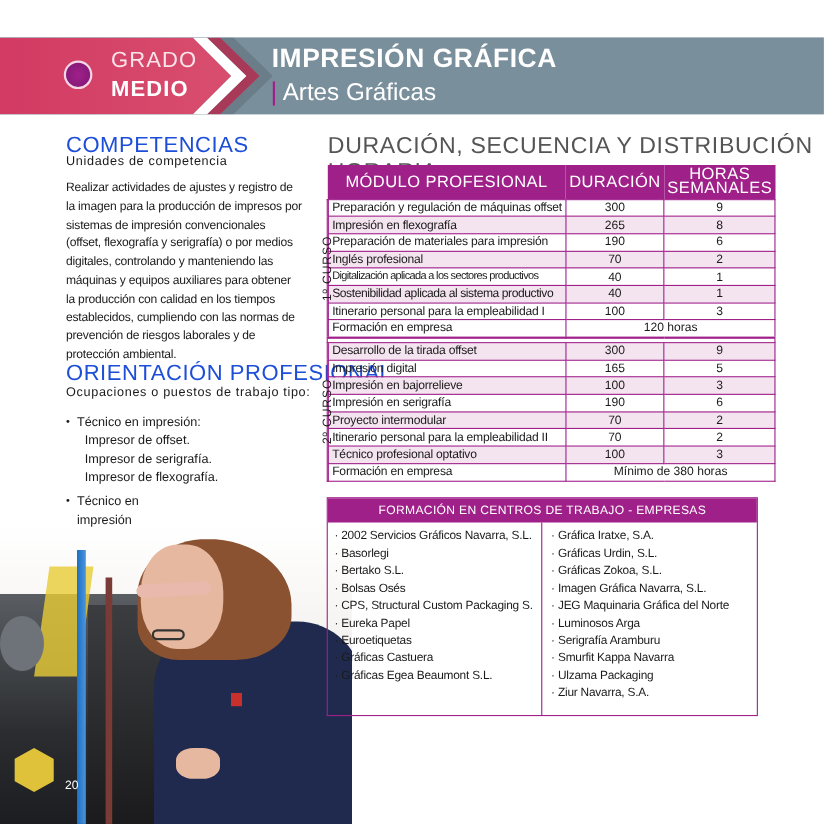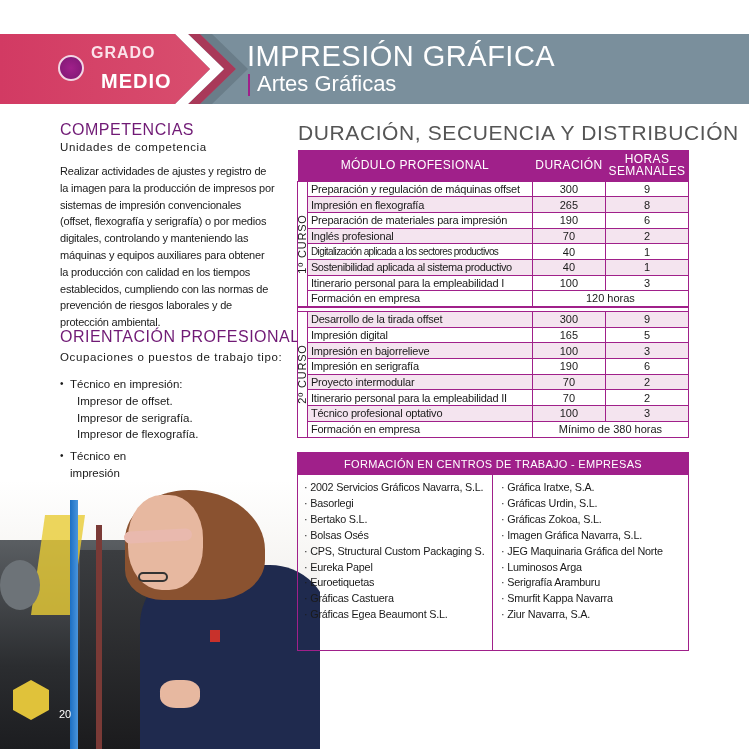--- a/index.html
+++ b/index.html
@@ -12,28 +12,28 @@
     background: linear-gradient(90deg, #d23a63 0%, #d9506f 100%);
     clip-path: polygon(0 0, 175px 0, 210px 35px, 175px 70px, 0 70px); }
   .banner-white { position: absolute; left: 0; top: 0; width: 240px; height: 70px; background: #ffffff;
     clip-path: polygon(175px 0, 188px 0, 224px 35px, 188px 70px, 175px 70px, 210px 35px); }
   .banner-dark { position: absolute; left: 0; top: 0; width: 250px; height: 70px; background: #b22a4e;
     clip-path: polygon(188px 0, 200px 0, 236px 35px, 200px 70px, 188px 70px, 224px 35px); opacity: 0.85; }
   .banner-shadow { position: absolute; left: 0; top: 0; width: 260px; height: 70px; background: #6a7d89;
     clip-path: polygon(200px 0, 212px 0, 248px 35px, 212px 70px, 200px 70px, 236px 35px); }
   .circle-icon { position: absolute; left: 58px; top: 21px; width: 26px; height: 26px; border-radius: 50%;
     background: radial-gradient(circle, #a0208a 0%, #7d1773 100%); border: 2px solid #f2d6e4; }
-  .grado { position: absolute; left: 91px; top: 10px; font-size: 16px; color: #fbe3ea; letter-spacing: 1px; font-weight: 700; }
+  .grado { position: absolute; left: 101px; top: 10px; font-size: 20px; color: #fbe3ea; letter-spacing: 1px; font-weight: 400; }
   .medio { position: absolute; left: 101px; top: 36px; font-size: 20px; color: #ffffff; font-weight: bold; letter-spacing: 1px; }
-  .title { position: absolute; left: 247px; top: 6px; font-size: 29px; color: #ffffff; font-weight: normal; letter-spacing: 0.5px; }
+  .title { position: absolute; left: 247px; top: 6px; font-size: 24px; color: #ffffff; font-weight: bold; letter-spacing: 0.5px; }
   .subtitle-bar { position: absolute; left: 248px; top: 40px; width: 2px; height: 22px; background: #a0208a; }
   .subtitle { position: absolute; left: 257px; top: 37px; font-size: 22px; color: #ffffff; font-weight: 300; }
 
   
-  .h-section { font-size: 16px; color: #701a75; letter-spacing: 0.5px; font-weight: 300; }
+  .h-section { font-size: 20px; color: #1d4ed8; letter-spacing: 0.5px; font-weight: 300; }
   .sub-label { font-size: 11.5px; color: #1a1a1a; letter-spacing: 0.6px; }
   .comp-head { position: absolute; left: 60px; top: 121px; }
   .comp-sub { position: absolute; left: 60px; top: 141px; }
   .comp-text { position: absolute; left: 60px; top: 163px; width: 215px; font-size: 11px; line-height: 16.8px; color: #1a1a1a; letter-spacing: -0.2px; }
   .orient-head { position: absolute; left: 60px; top: 328px; }
   .orient-sub { position: absolute; left: 60px; top: 351px; }
   .occ-list { position: absolute; left: 60px; top: 376px; width: 230px; font-size: 11.5px; line-height: 16.8px; }
   .occ-item { position: relative; padding-left: 10px; margin-bottom: 5px; }
   .occ-item::before { content: "•"; position: absolute; left: 0; top: 0; font-size: 10px; }
   .occ-sub { padding-left: 7px; }
@@ -55,21 +55,21 @@
   .photo .hair { position: absolute; left: 125px; top: 10px; width: 140px; height: 110px; background: #8a5230; border-radius: 50% 60% 40% 30%; }
   .photo .headband { position: absolute; left: 124px; top: 50px; width: 68px; height: 12px; background: #e9b9ae; border-radius: 6px; transform: rotate(-3deg); }
   .photo .glasses { position: absolute; left: 138px; top: 92px; width: 30px; height: 10px; border: 2px solid #333; border-radius: 5px; }
   .photo .logo-red { position: absolute; left: 210px; top: 150px; width: 10px; height: 12px; background: #c8312b; }
   .photo .hand { position: absolute; left: 160px; top: 200px; width: 40px; height: 28px; background: #e7b8a0; border-radius: 40%; }
   .page-num { position: absolute; left: 59px; top: 708px; font-size: 11px; color: #ffffff; }
 
   
   .dur-head { position: absolute; left: 298px; top: 121px; font-size: 21px; color: #555; letter-spacing: 0.6px; font-weight: 300; }
   .sched { position: absolute; left: 297px; top: 150px; width: 392px; border-collapse: collapse; font-size: 11px; }
-  .sched th { background: #a0208a; color: #ffffff; font-weight: normal; letter-spacing: 0.4px; font-size: 12px; padding: 0 3px; height: 31px; }
+  .sched th { background: #a0208a; color: #ffffff; font-weight: normal; letter-spacing: 0.4px; font-size: 15px; padding: 0 3px; height: 31px; }
   .sched td { border: 1px solid #a0208a; height: 15.7px; padding: 0 3px; line-height: 14px; white-space: nowrap; }
   .sched td.num { text-align: center; }
   .sched tr.alt td.name, .sched tr.alt td.num { background: #f4e4ef; }
   .sched td.year { width: 21px; background: #ffffff; padding: 0; position: relative; }
   .year-label { position: absolute; left: 50%; top: 50%; transform: translate(-50%, -50%) rotate(-90deg); white-space: nowrap; font-size: 11px; letter-spacing: 0.8px; }
   .sched td.name { width: 236px; letter-spacing: -0.2px; }
   .sched td.dur { width: 66px; }
   .sched td.hrs { width: 69px; }
   .sched tr.gap td { height: 5px; border-left: 1px solid #a0208a; border-right: 1px solid #a0208a; border-top: 2px solid #a0208a; border-bottom: 1px solid #a0208a; padding: 0; }
 
@@ -254,16 +254,17 @@
     </div>
     <div class="fct-col right">
       <div class="fct-item">Gráfica Iratxe, S.A.</div>
       <div class="fct-item">Gráficas Urdin, S.L.</div>
       <div class="fct-item">Gráficas Zokoa, S.L.</div>
       <div class="fct-item">Imagen Gráfica Navarra, S.L.</div>
       <div class="fct-item">JEG Maquinaria Gráfica del Norte</div>
       <div class="fct-item">Luminosos Arga</div>
       <div class="fct-item">Serigrafía Aramburu</div>
       <div class="fct-item">Smurfit Kappa Navarra</div>
+      <div class="fct-item">Ulzama Packaging</div>
       <div class="fct-item">Ziur Navarra, S.A.</div>
     </div>
   </div>
 </div>
 
 </body></html>

